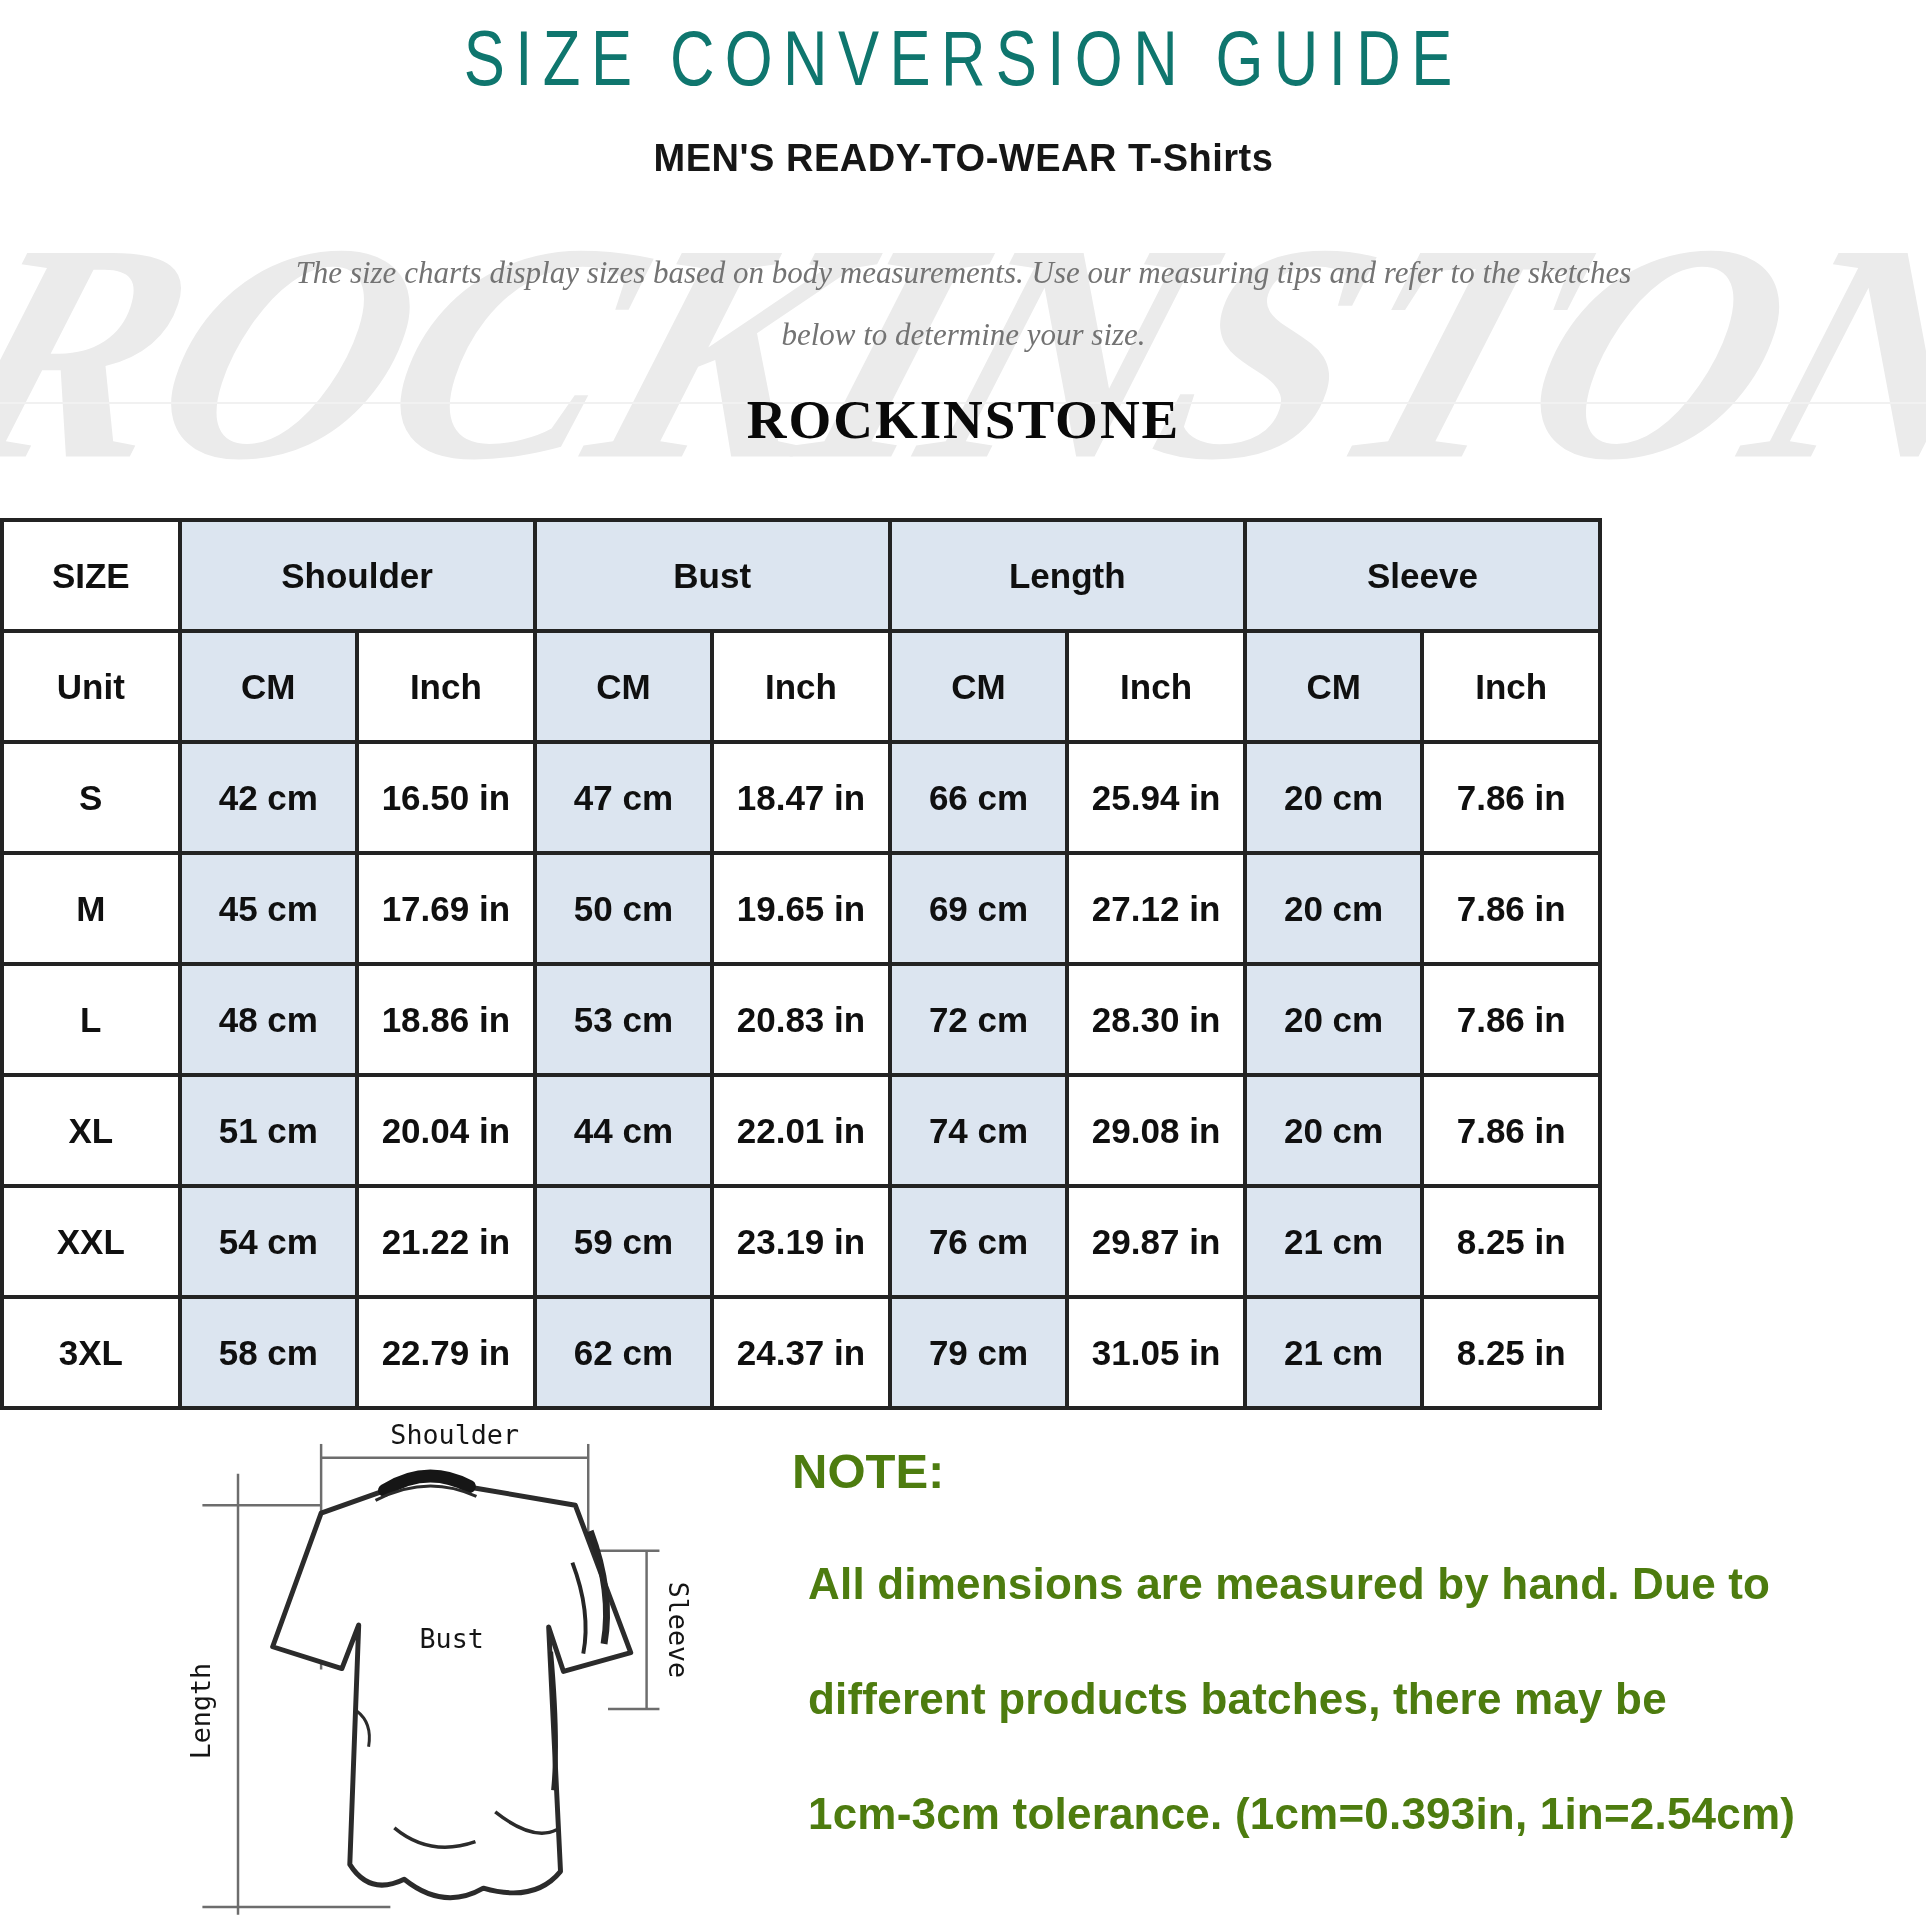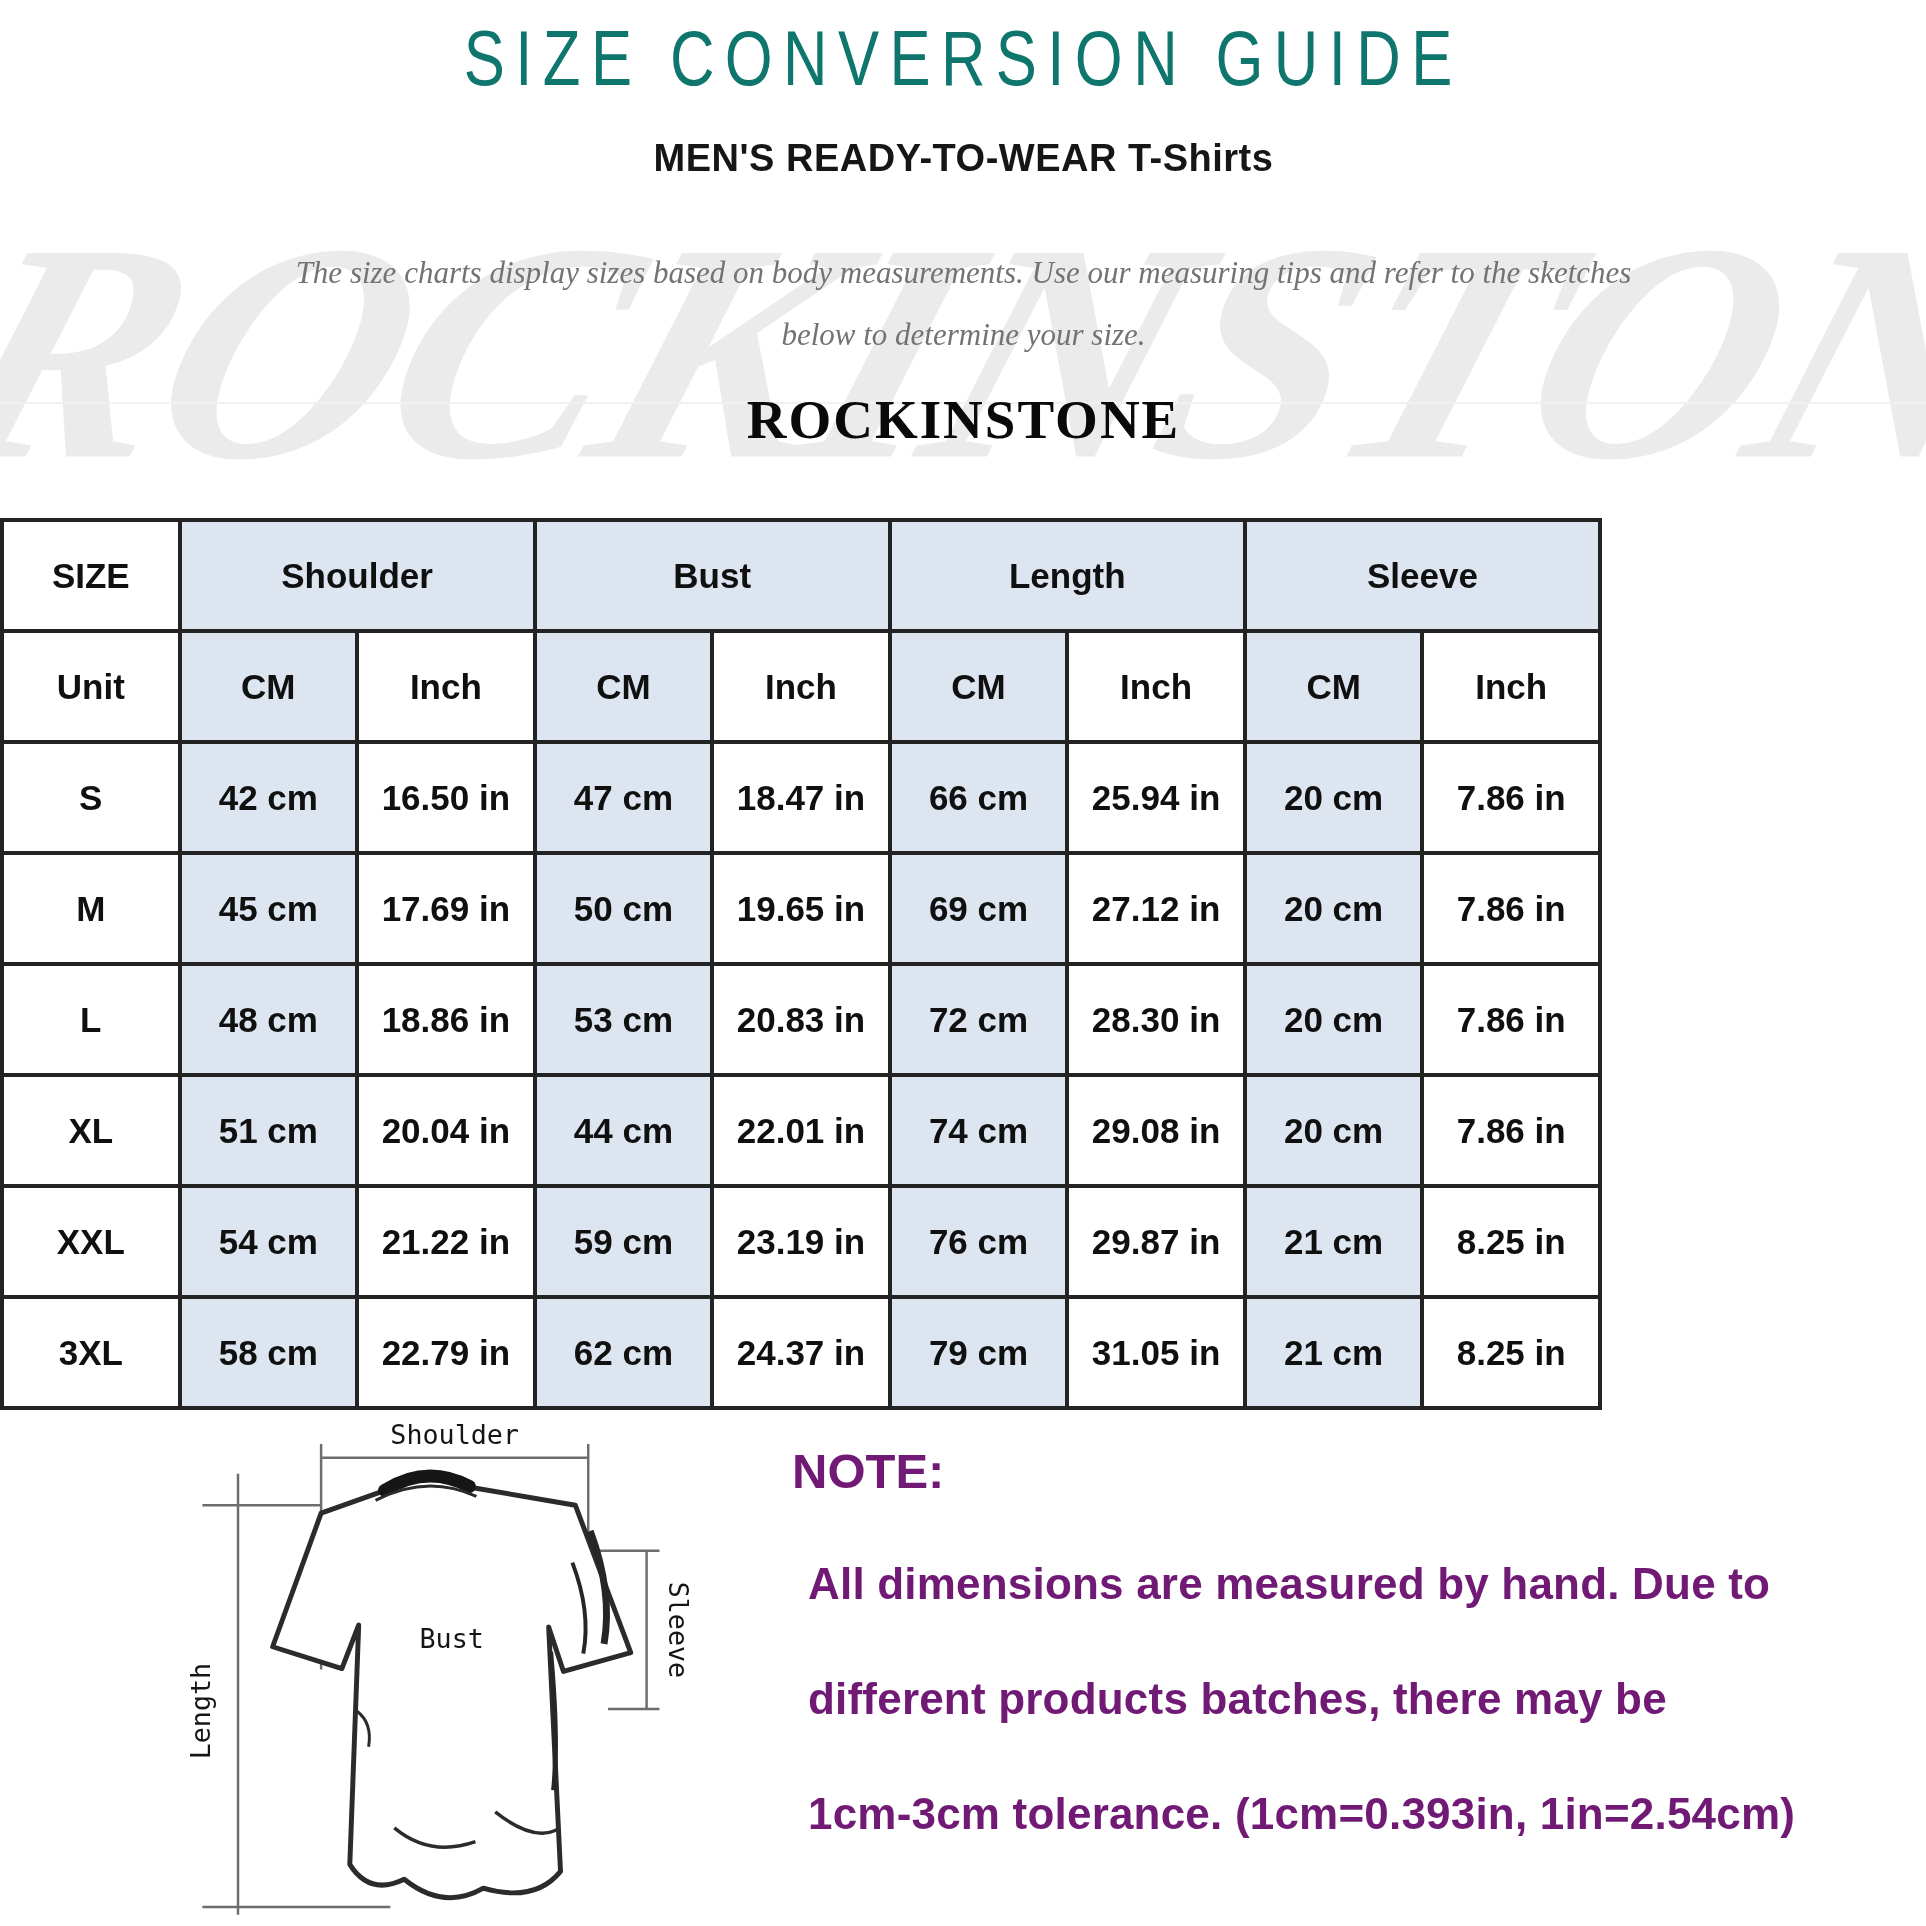--- a/index.html
+++ b/index.html
@@ -43,21 +43,21 @@
   table.size-table th,table.size-table td{
     border:2px solid var(--table-border,#232323);
     height:107px;padding:0;text-align:center;vertical-align:middle;
     font-weight:bold;font-size:35px;color:#101010;background:#fff;
   }
   table.size-table .blue{background:var(--table-blue,#dce5f0);}
   .sketch{position:absolute;top:1414px;left:147px;width:554px;height:513px;z-index:1;}
   .sketch text{
     font-family:"DejaVu Sans Mono",monospace;font-size:27px;fill:#151515;
   }
-  .note{position:absolute;top:1443px;left:792px;width:1059px;z-index:1;font-weight:bold;color:#701a75;}
+  .note{position:absolute;top:1443px;left:792px;width:1059px;z-index:1;font-weight:bold;color:#4d7c0f;}
   .note-heading{font-size:49px;margin:0 0 61px 0;}
   .note p{font-size:44px;margin:0 0 67px 16px;line-height:48px;letter-spacing:0.2px;}
 </style>
 </head>
 <body>
 
 <div class="watermark">ROCKINSTONE</div>
 <div class="faint-rule"></div>
 
 <h1 class="title"><span class="title-inner">SIZE CONVERSION GUIDE</span></h1>

